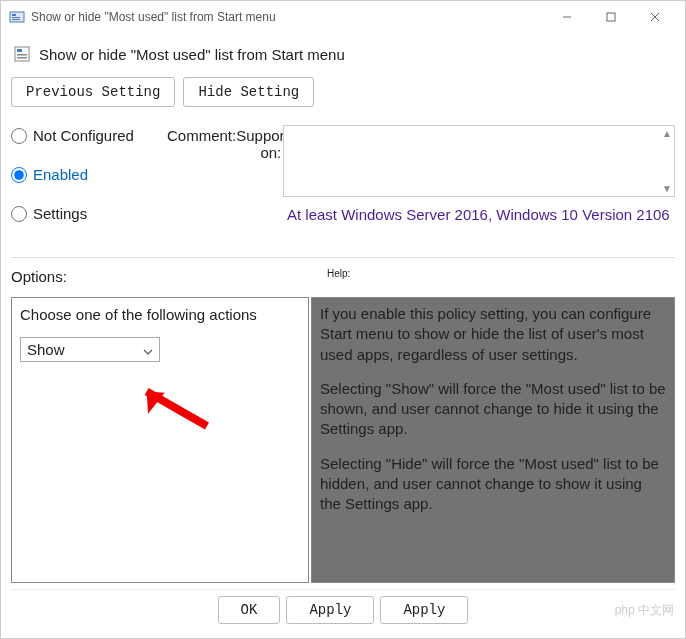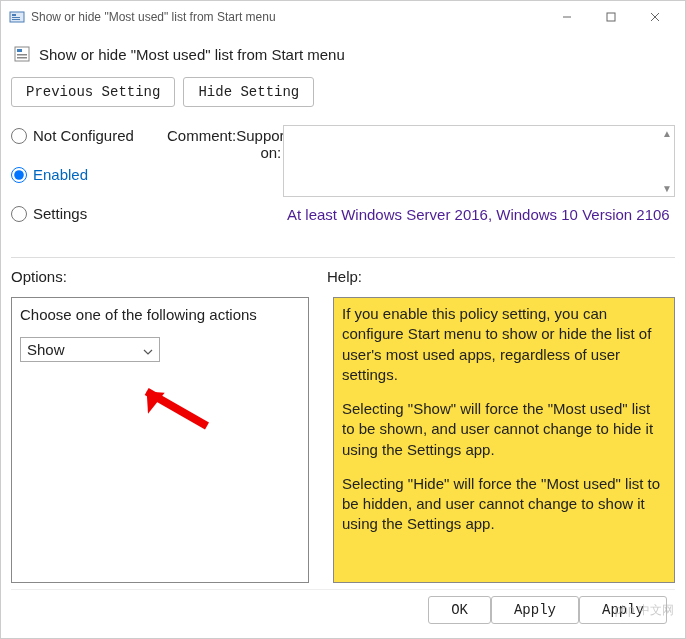--- a/index.html
+++ b/index.html
@@ -23,28 +23,28 @@
     .radio-item input[type=radio] { width:16px; height:16px; }
     .label-col { display:flex; flex-direction:row; padding-top:2px;text-align:center; }
     .label-text { font-size:15px; color:#222; }
     .field-col { display:flex; flex-direction:column; gap:6px; }
     .comment-box { border:1px solid #ccc; background:#fff; height:72px; position:relative; }
     .scroll-arrow { position:absolute; right:2px; color:#888; font-size:10px; }
     .supported-text { font-size:15px; color:#4c1d95; line-height:1.3; padding:2px 4px; overflow:hidden; height:40px; }
     .sep { border-top:1px solid #ddd; margin:4px 0; }
     .labels-row { display:flex; }
     .labels-row .opt-label { width:300px; font-size:15px; color:#222; }
-    .labels-row .help-label { font-size:15px; color:#222; padding-left:16px; }
-    .panels-row { display:flex; flex:1; gap:24px; padding-top:6px; min-height:0; }
+    .labels-row .help-label { font-size:10px; color:#222; padding-left:16px; }
+    .panels-row { display:flex; flex:1; gap:2px; padding-top:6px; min-height:0; }
     .options-panel { width:298px; border:1px solid #888; background:#fff; padding:8px; font-size:15px; color:#222; position:relative; }
-    .help-panel { flex:1; border:1px solid #888; background:#fde047; padding:6px 8px; font-size:15px; color:#222; overflow:hidden; line-height:1.35; }
+    .help-panel { flex:1; border:1px solid #888; background:#737373; padding:6px 8px; font-size:15px; color:#222; overflow:hidden; line-height:1.35; }
     .help-panel p { margin-bottom:14px; }
     .dropdown { width:140px; border:1px solid #aaa; background:#fff; padding:3px 6px; font-size:15px; display:flex; justify-content:space-between; align-items:center; margin-top:14px; }
     .arrow-annotation { position:absolute; left:130px; top:55px; color:#e00; font-size:50px; transform:rotate(-30deg); pointer-events:none; }
-    .footer { display:flex; justify-content:flex-end; gap:0; padding:6px 8px; border-top:1px solid #eee; }
+    .footer { display:flex; justify-content:center; gap:6px; padding:6px 8px; border-top:1px solid #eee; }
     .footer .btn { padding:5px 22px; }
     .watermark { position:absolute; right:12px; bottom:20px; font-size:12px; color:#aaa; opacity:0.6; pointer-events:none; }
     .enabled-label { color:#0067c0; }
   </style>
 </head>
 <body>
 
 <div class="window">
   <div class="titlebar">
     <div class="titlebar-left">

